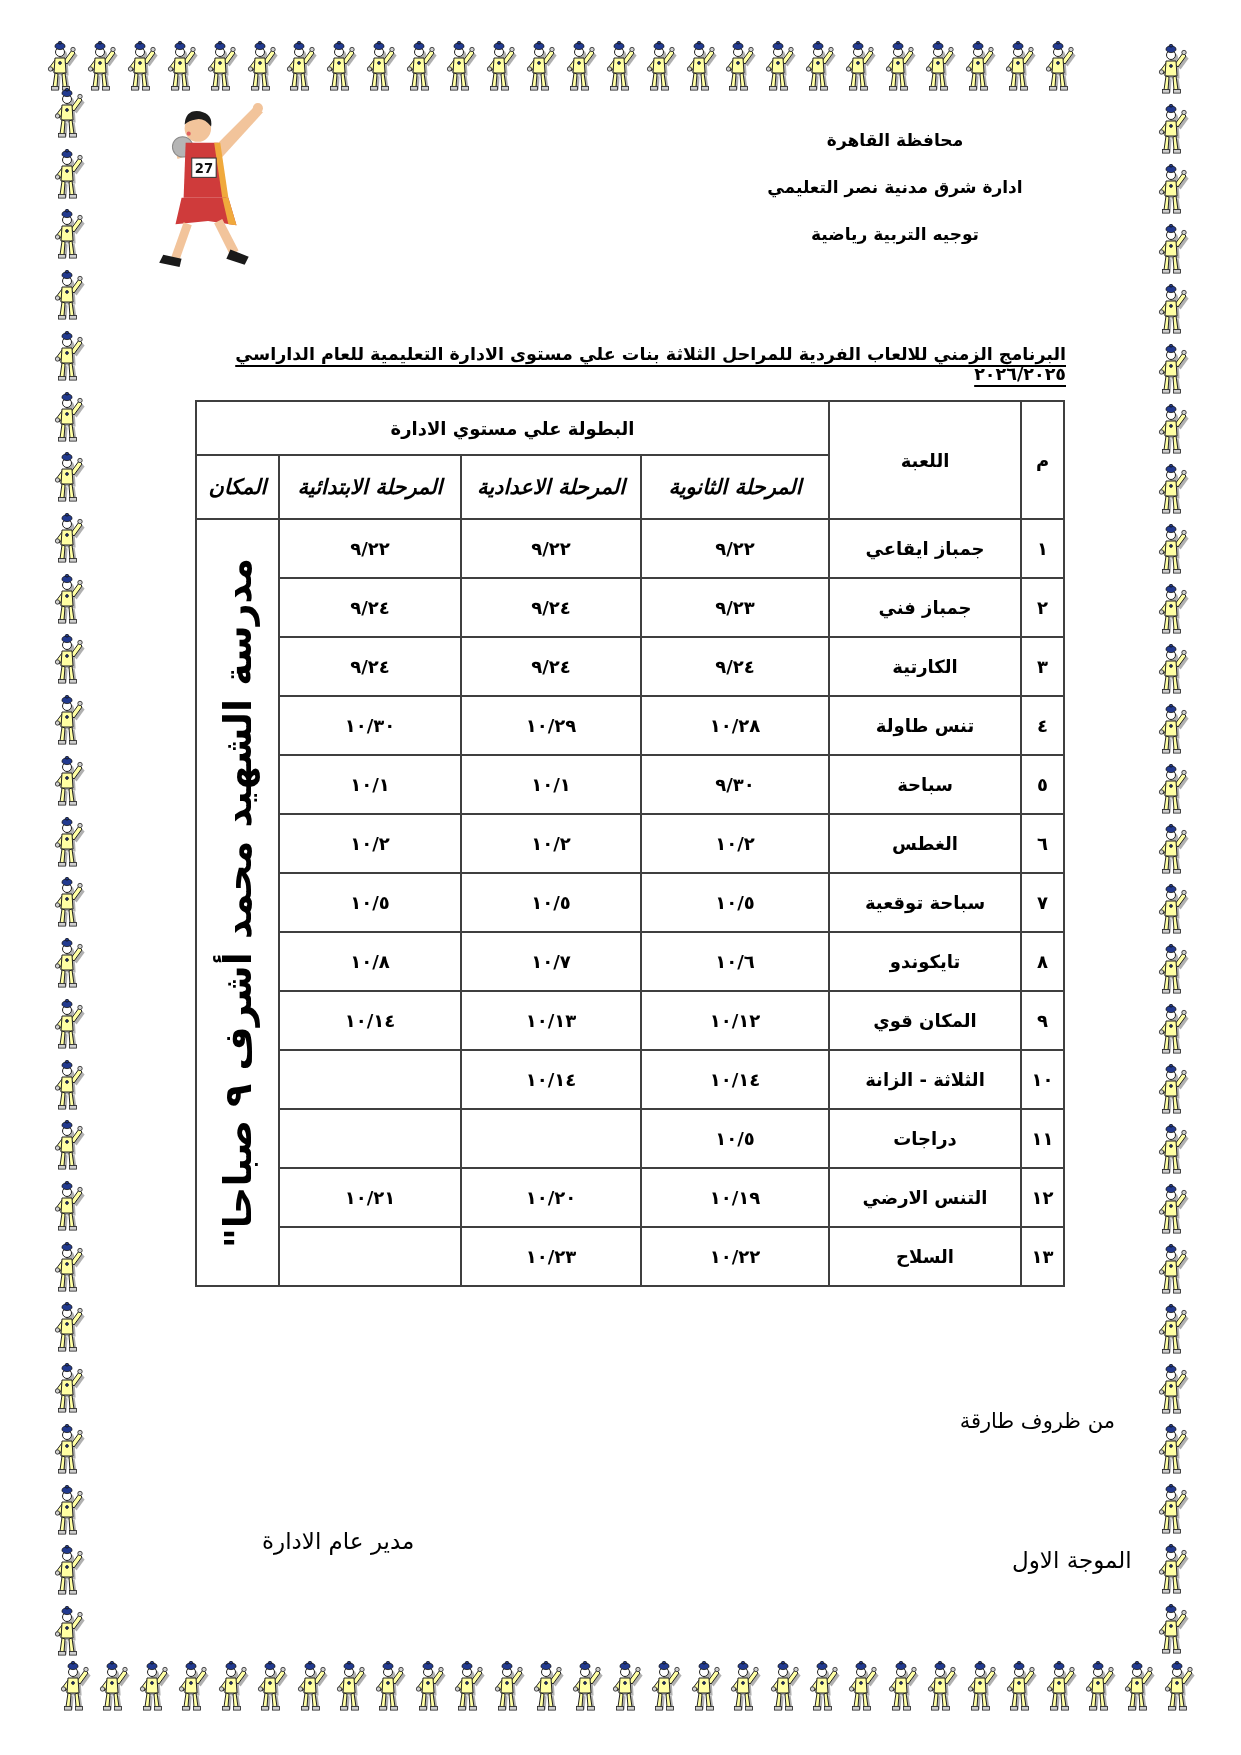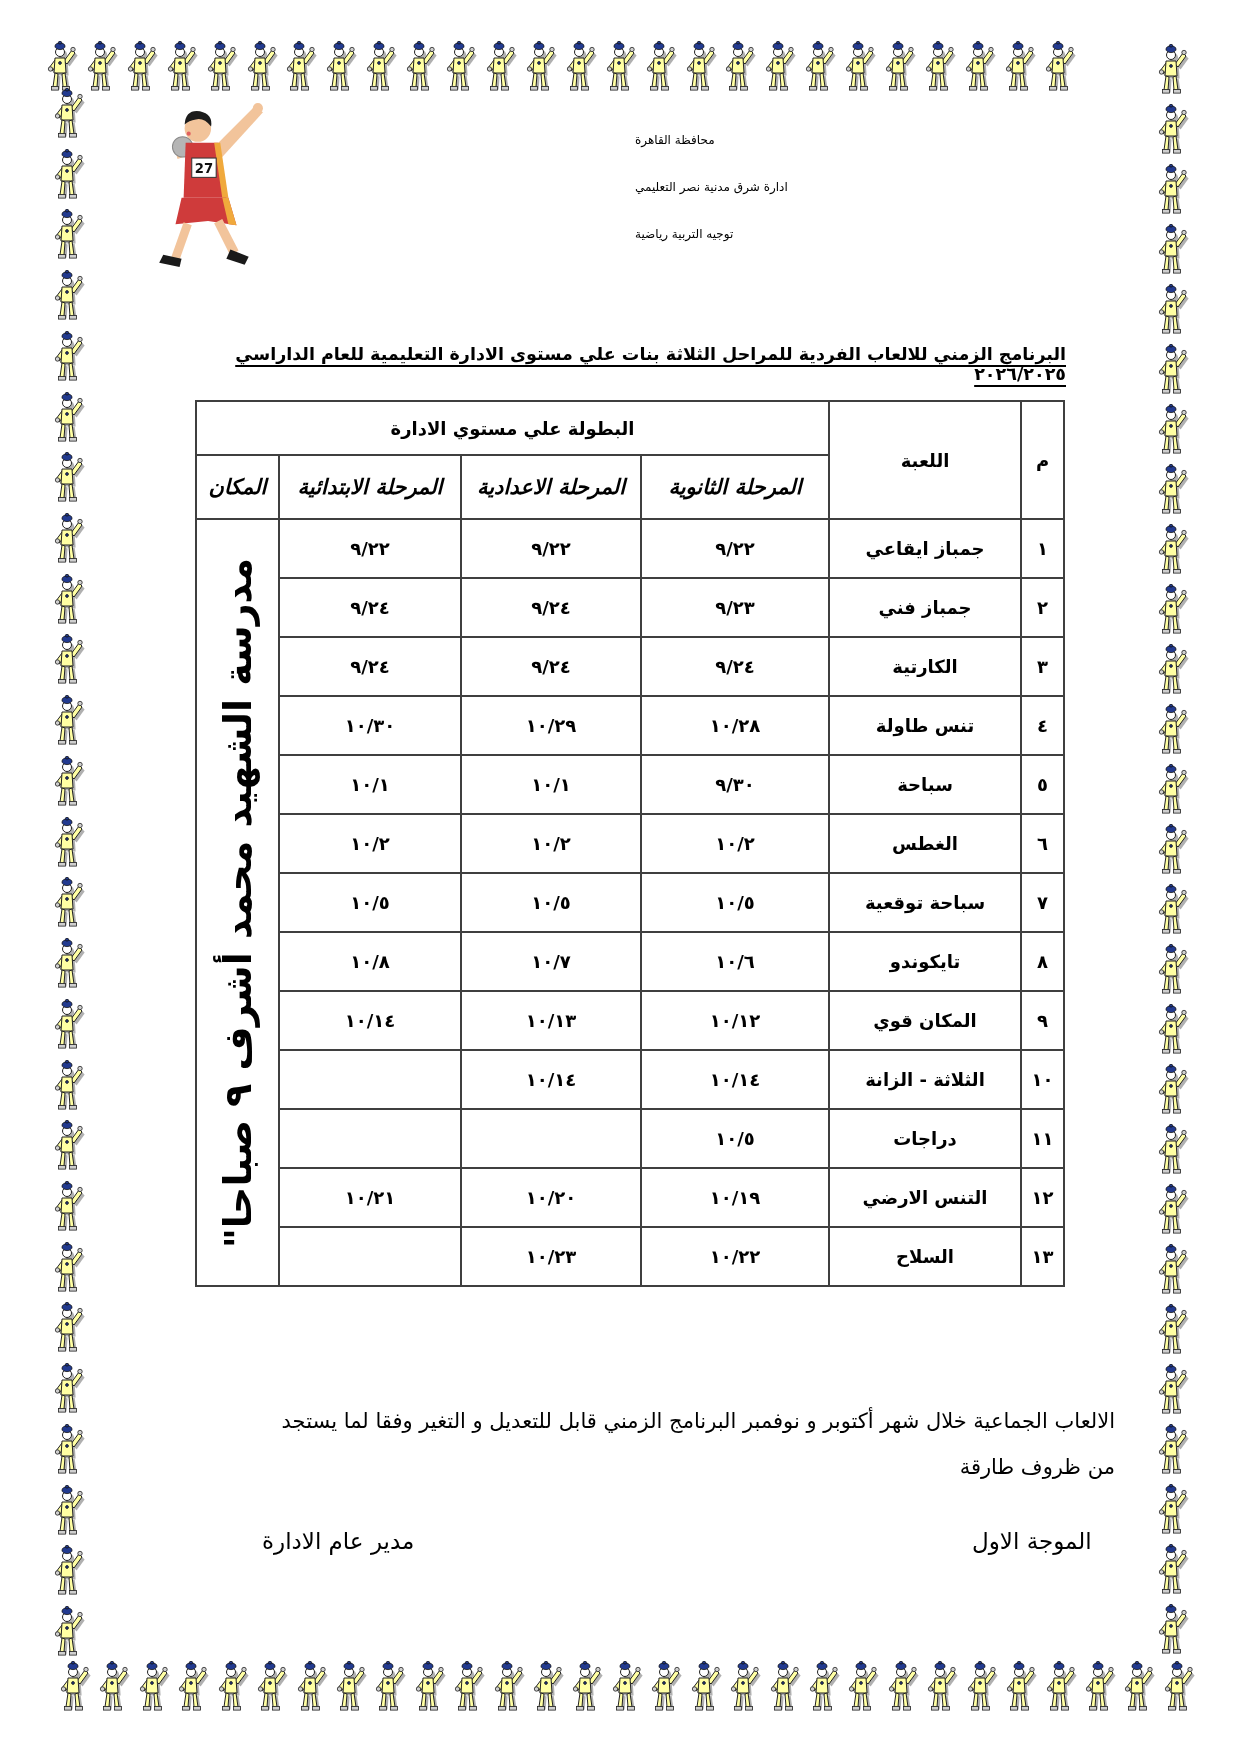--- a/index.html
+++ b/index.html
@@ -21,22 +21,22 @@
   .figure .head{fill:#fff;stroke:#222;stroke-width:1;}
 
   
   .athlete{position:absolute;left:122px;top:96px;width:168px;height:178px;}
   .athlete .skin{fill:var(--skin);}
   .athlete .jersey{fill:var(--jersey);}
   .athlete .trim{fill:var(--trim);}
   .athlete .hair{fill:#1c1c1c;}
 
   
-  .letterhead{position:absolute;right:86px;top:128px;width:520px;text-align:left;
-              direction:rtl;font-weight:normal;font-size:12px;}
+  .letterhead{position:absolute;right:86px;top:128px;width:520px;text-align:center;
+              direction:rtl;font-weight:bold;font-size:17px;}
   .letterhead div{line-height:24px;margin-bottom:23px;}
 
   
   .title{position:absolute;left:178px;top:344px;width:888px;text-align:right;direction:rtl;
          font-weight:bold;font-size:17.5px;text-decoration:underline;
          text-decoration-thickness:2px;text-underline-offset:5px;}
 
   
   table.sched{position:absolute;right:176px;top:400px;border-collapse:collapse;table-layout:fixed;
               direction:rtl;}
@@ -48,21 +48,21 @@
   td.place-cell{position:relative;}
   .vert{position:absolute;top:50%;left:50%;width:780px;height:64px;line-height:64px;
         transform:translate(-50%,-50%) rotate(-90deg);direction:rtl;text-align:center;
         font-size:38px;font-weight:bold;white-space:nowrap;}
 
   
   .note{position:absolute;right:126px;top:1398px;width:992px;direction:rtl;text-align:right;
         font-size:21px;font-weight:normal;}
   .note div{line-height:46px;}
   .sig{position:absolute;top:1528px;font-size:23px;font-weight:normal;direction:rtl;white-space:nowrap;}
-  .sig-right{left:972px;}
+  .sig-right{left:1012px;margin-top:19px;}
   .sig-left{left:262px;}
 </style>
 </head>
 <body>
 
 <div class="page">
 
   <div class="border-row top">
       <svg class="figure" viewBox="0 0 34 52" xmlns="http://www.w3.org/2000/svg">
     <g class="shadow" transform="translate(2.6,2.6)">
@@ -2700,20 +2700,19 @@
           <td>١٣</td>
           <td>السلاح</td>
           <td>١٠/٢٢</td>
           <td>١٠/٢٣</td>
           <td></td>
         </tr>
       </tbody>
   </table>
 
   <div class="note">
-    <div>الالعاب الجماعية خلال شهر أكتوبر و نوفمبر البرنامج الزمني قابل للتعديل و التغير وفقا لما يستجد</div>
     <div>من ظروف طارقة</div>
   </div>
 
   <div class="sig sig-right">الموجة الاول</div>
   <div class="sig sig-left">مدير عام الادارة</div>
 
 </div>
 
 </body></html>

